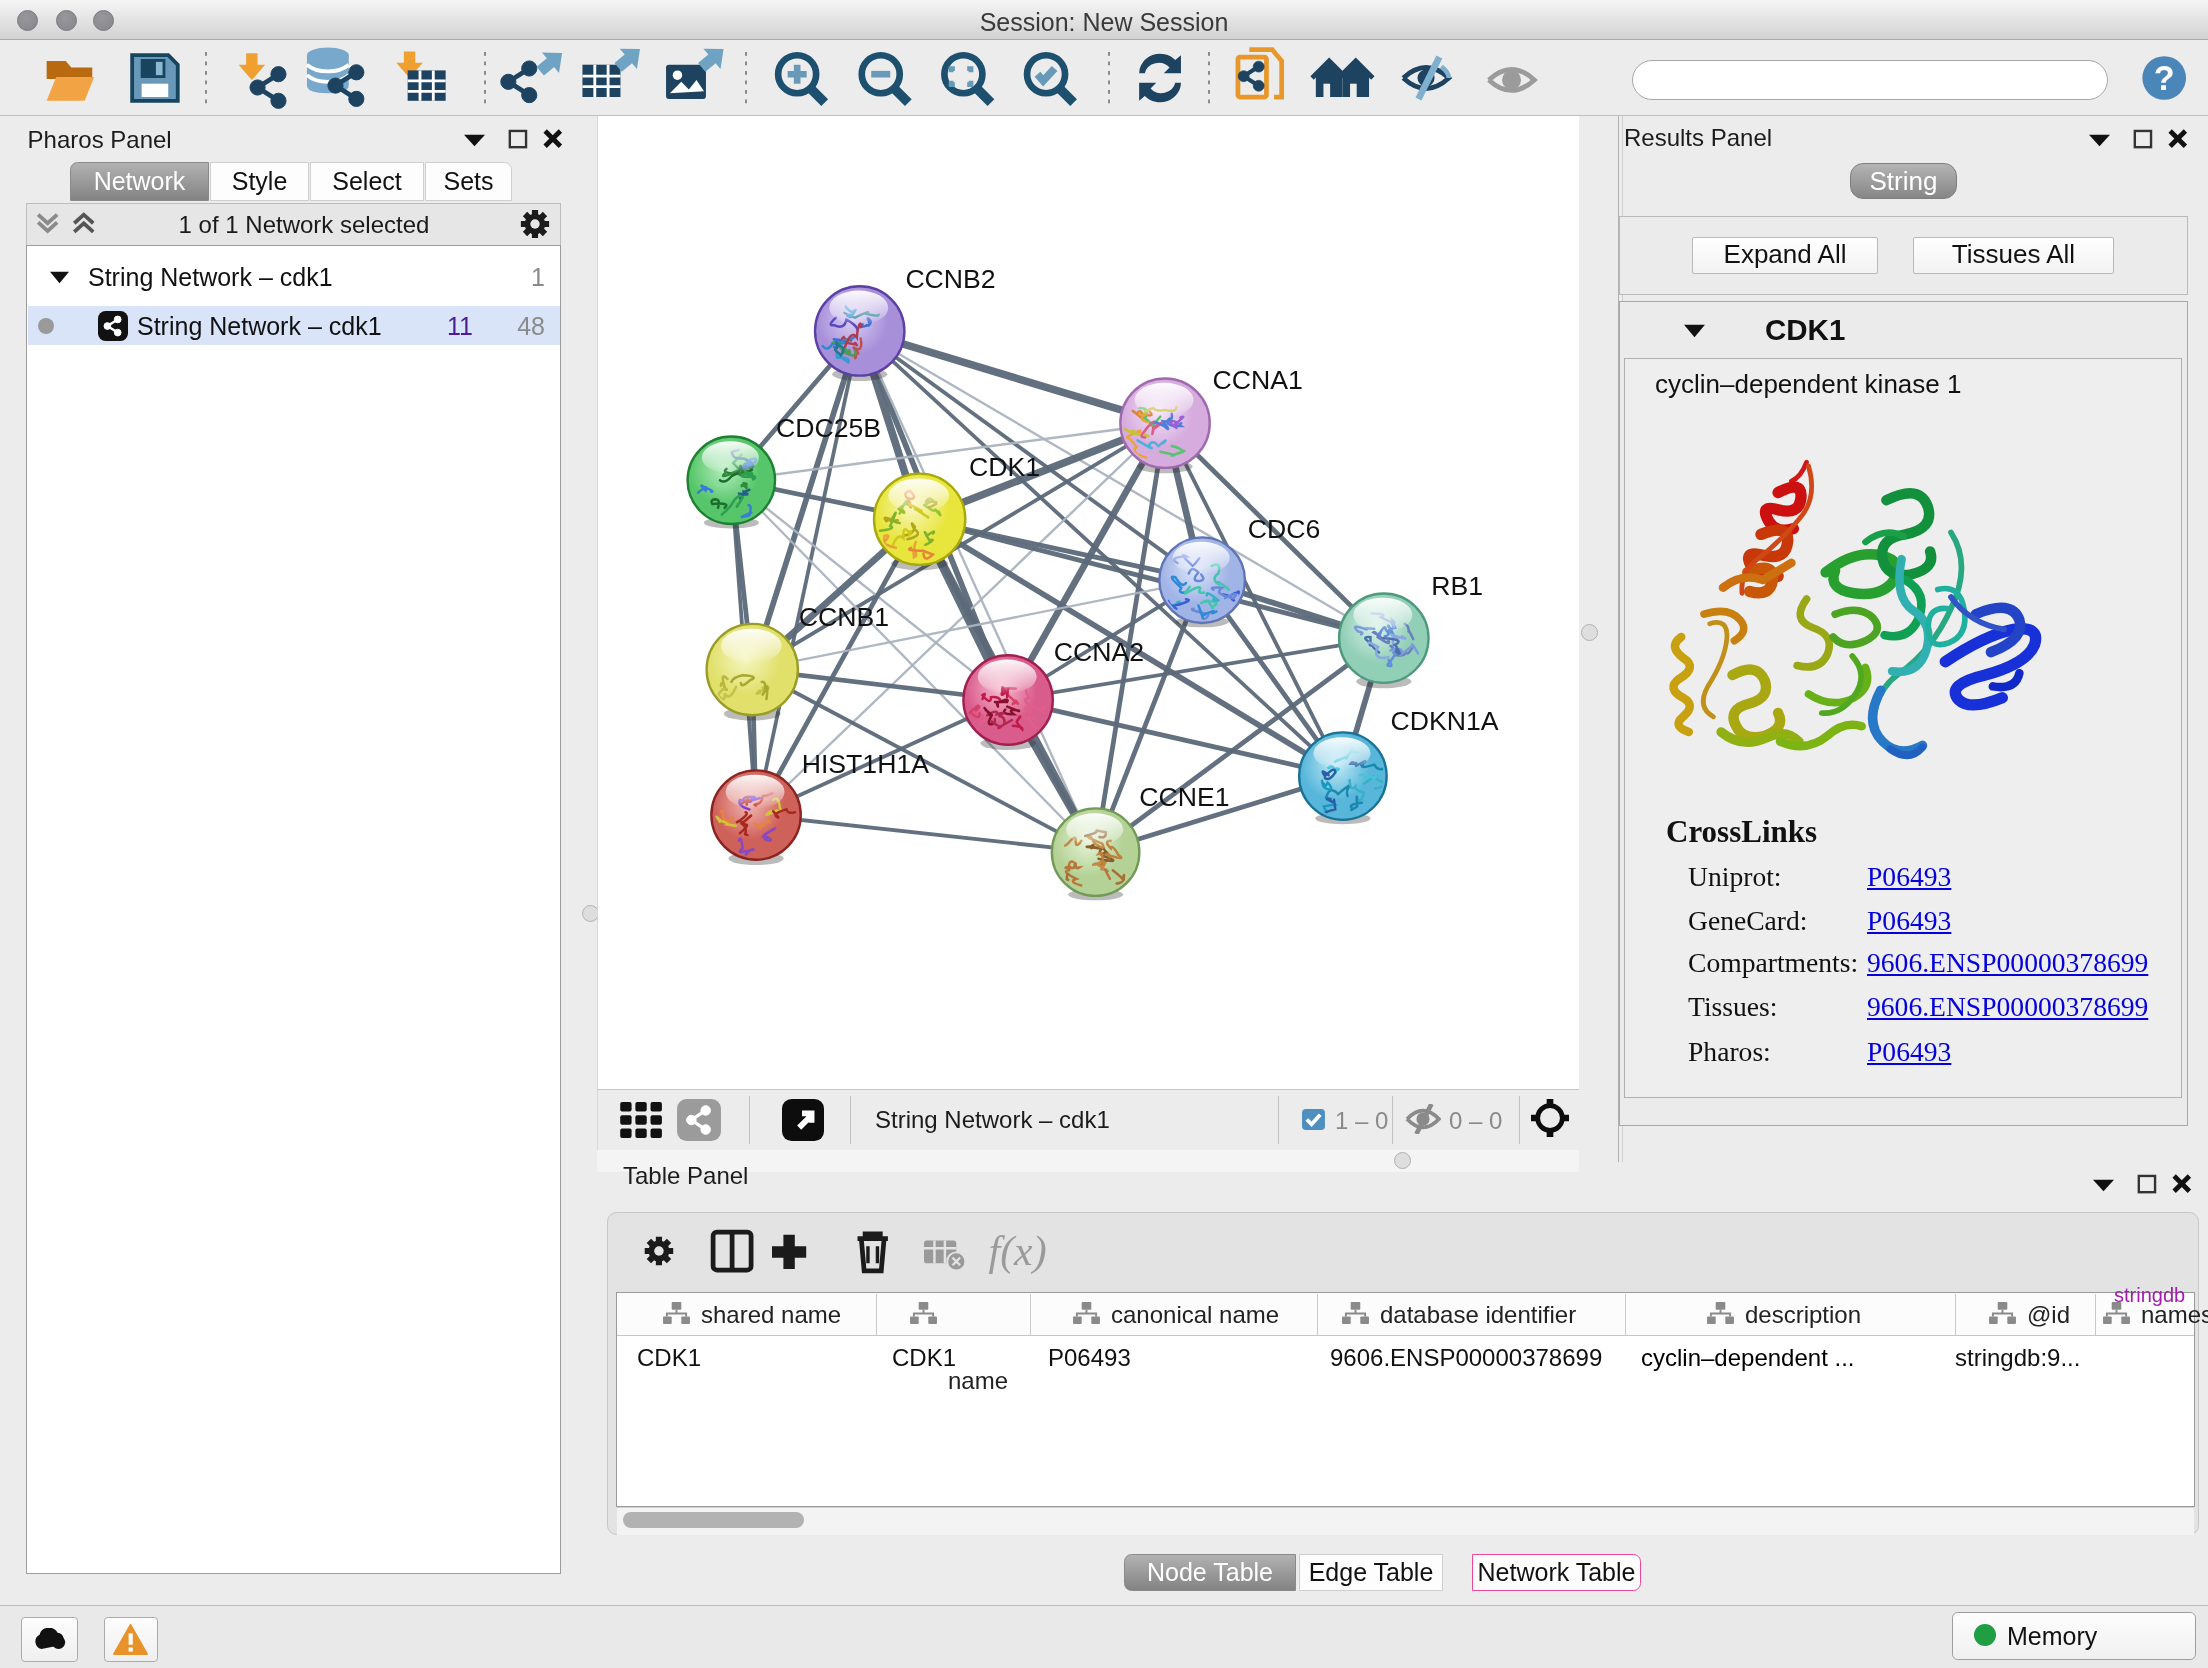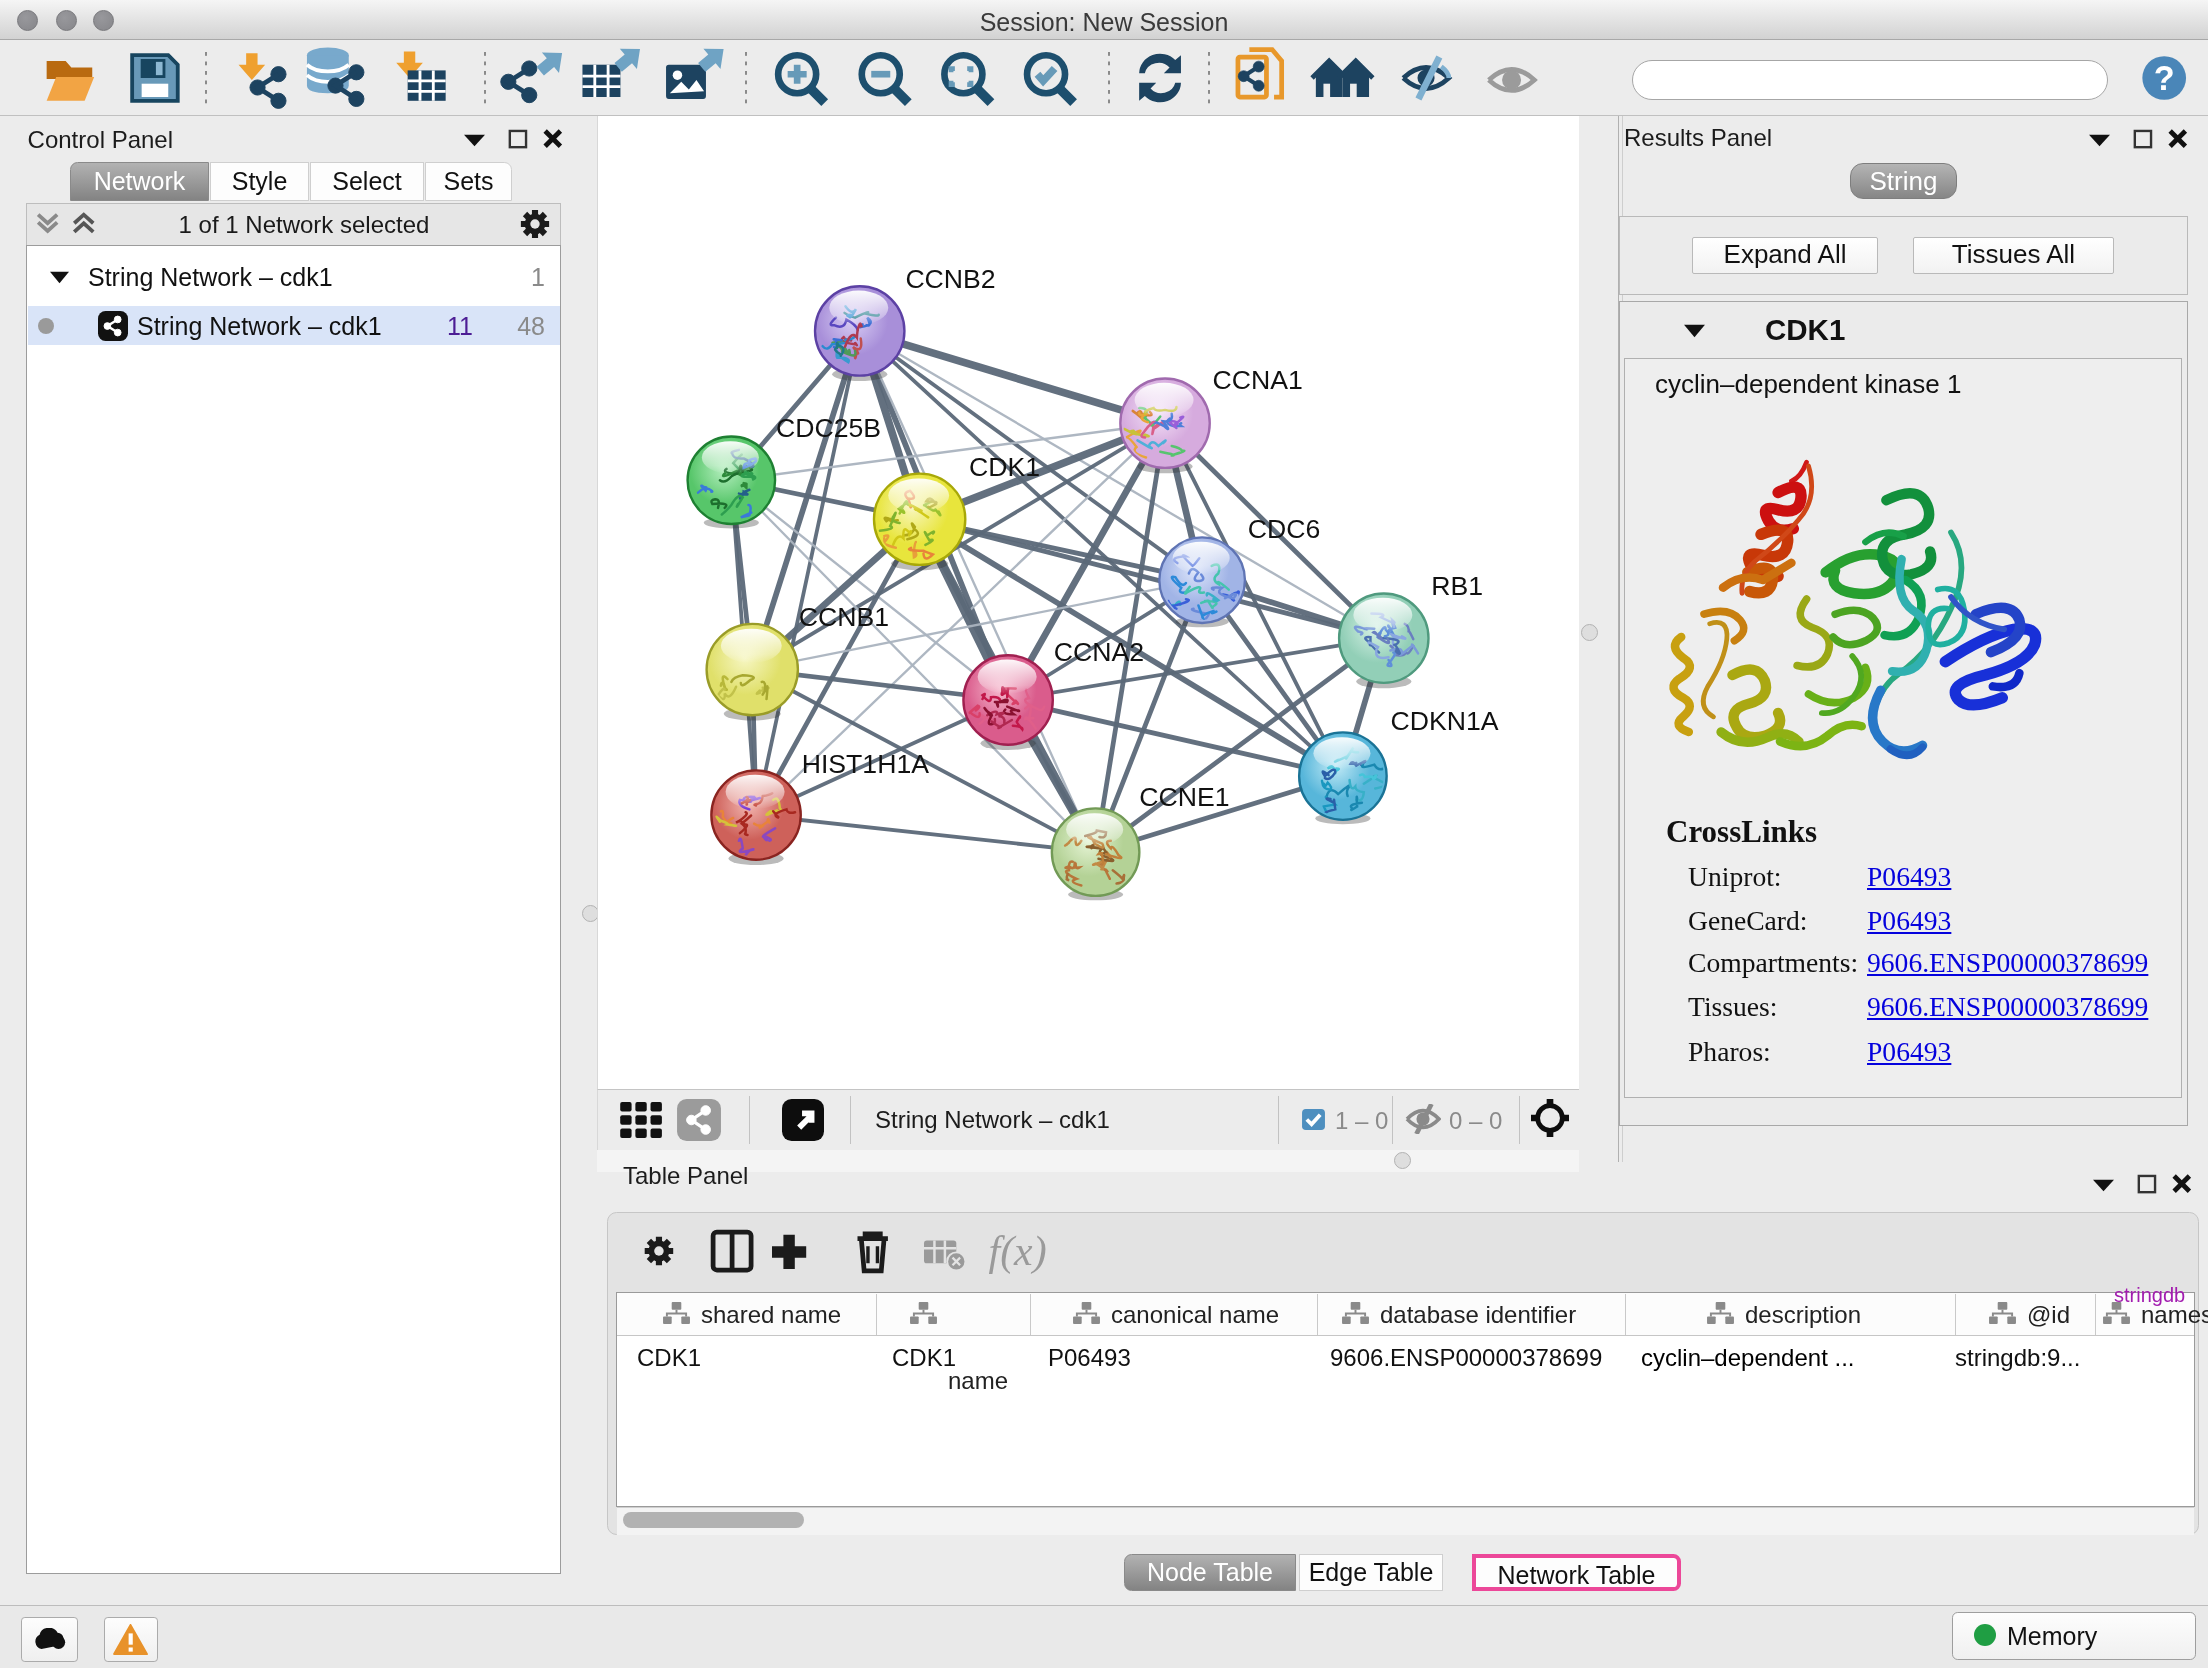--- a/index.html
+++ b/index.html
@@ -160,21 +160,21 @@
 <circle cx="2277" cy="40" r="23" fill="#4a86b8"></circle>
 <text x="2277" y="53" text-anchor="middle" font-size="36" font-weight="bold" fill="#fff" font-family="Liberation Sans">?</text>
 </svg>
 <div class="abs tdiv" style="left:205px;"></div>
 <div class="abs tdiv" style="left:484px;"></div>
 <div class="abs tdiv" style="left:745px;"></div>
 <div class="abs tdiv" style="left:1108px;"></div>
 <div class="abs tdiv" style="left:1208px;"></div>
 <div class="abs searchbox"></div>
 
-<div class="abs panel-title" style="left:27.6px;top:126px;">Control Panel</div>
+<div class="abs panel-title" style="left:27.6px;top:126px;">Pharos Panel</div>
 <svg class="abs" style="left:464px;top:129px;" width="105" height="23" viewBox="0 0 110 24">
 <path d="M0 6 l11 12 11 -12 z" fill="#111"></path>
 <rect x="48" y="2" width="17" height="17" fill="none" stroke="#333" stroke-width="2.5"></rect>
 <path d="M85 2 l16 16 m0 -16 l-16 16" stroke="#111" stroke-width="5"></path>
 </svg>
 
 <div class="abs tabsel" style="left:70px;top:162px;width:139px;height:39px;border-radius:7.6px 0 0 0;border:1px solid #8a8a8a;text-align:center;font-size:25px;line-height:37px;">Network</div>
 <div class="abs tabun" style="left:210px;top:162px;width:99px;height:39px;border:1px solid #cfcfcf;text-align:center;font-size:25px;line-height:37px;">Style</div>
 <div class="abs tabun" style="left:310px;top:162px;width:114px;height:39px;border:1px solid #cfcfcf;text-align:center;font-size:25px;line-height:37px;">Select</div>
 <div class="abs tabun" style="left:425px;top:162px;width:87px;height:39px;border-radius:0 7.6px 0 0;border:1px solid #cfcfcf;text-align:center;font-size:25px;line-height:37px;">Sets</div>
@@ -810,21 +810,21 @@
 <div class="abs" style="left:1048px;top:1344px;font-size:24px;color:#111;">P06493</div>
 <div class="abs" style="left:1330px;top:1344px;font-size:24px;color:#111;">9606.ENSP00000378699</div>
 <div class="abs" style="left:1641px;top:1344px;font-size:24px;color:#000000;">cyclin–dependent ...</div>
 <div class="abs" style="left:1955px;top:1344px;font-size:24px;color:#111;">stringdb:9...</div>
 <div class="abs" style="left:2114px;top:1284px;font-size:20px;color:#a21caf;">stringdb</div>
 <div class="abs" style="left:617px;top:1507px;width:1577px;height:27.6px;background:#f3f3f3;border-top:1px solid #cfcfcf;"></div>
 <div class="abs" style="left:623px;top:1512px;width:181px;height:16px;border-radius:8.6px;background:#b2b2b2;"></div>
 
 <div class="abs tabsel" style="left:1124px;top:1554px;width:172px;height:37px;border-radius:7.6px 0 0 7.6px;border:1px solid #8a8a8a;text-align:center;font-size:25px;line-height:35px;">Node Table</div>
 <div class="abs tabun" style="left:1299px;top:1554px;width:144px;height:37px;border:1px solid #cfcfcf;text-align:center;font-size:25px;line-height:35px;">Edge Table</div>
-<div class="abs tabun" style="left:1472px;top:1554px;width:209px;height:37px;border-radius:0 7.6px 7.6px 0;border:4px solid #ec4899;text-align:center;font-size:25px;line-height:35px;">Network Table</div>
+<div class="abs tabun" style="left:1472px;top:1554px;width:169px;height:37px;border-radius:0 7.6px 7.6px 0;border:1px solid #ec4899;text-align:center;font-size:25px;line-height:35px;">Network Table</div>
 
 <div class="abs" style="left:0;top:1605px;width:2208px;height:64px;background:#e9e9e9;border-top:1px solid #bdbdbd;"></div>
 <div class="abs" style="left:21px;top:1617px;width:57px;height:45px;background:linear-gradient(#fdfdfd,#efefef);border:1.9px solid #ababab;border-radius:3.8px;"></div>
 <svg class="abs" style="left:32px;top:1628px;" width="36" height="23" viewBox="0 0 38 24">
 <path d="M10 22 a8 8 0 0 1 -2 -15 a10 9 0 0 1 19 -2 a7 7 0 0 1 3 13 z" fill="#111"></path>
 <circle cx="28" cy="15" r="7" fill="#111"></circle>
 </svg>
 <div class="abs" style="left:104px;top:1617px;width:54px;height:45px;background:linear-gradient(#fdfdfd,#efefef);border:1.9px solid #ababab;border-radius:3.8px;"></div>
 <svg class="abs" style="left:113px;top:1624px;" width="35" height="31" viewBox="0 0 37 33">
 <path d="M18.5 1 L36 32 H1 z" fill="#e8922a" stroke="#e8922a" stroke-width="2" stroke-linejoin="round"></path>

